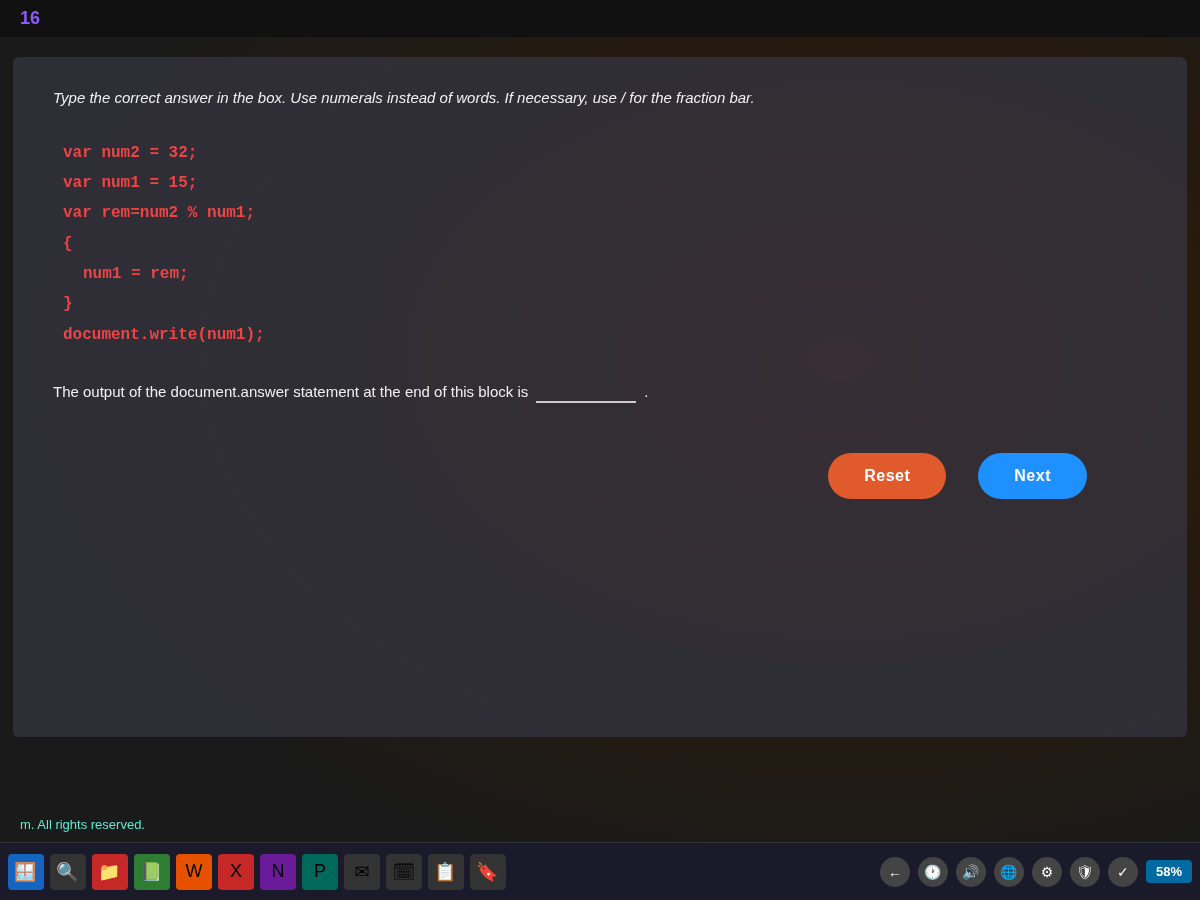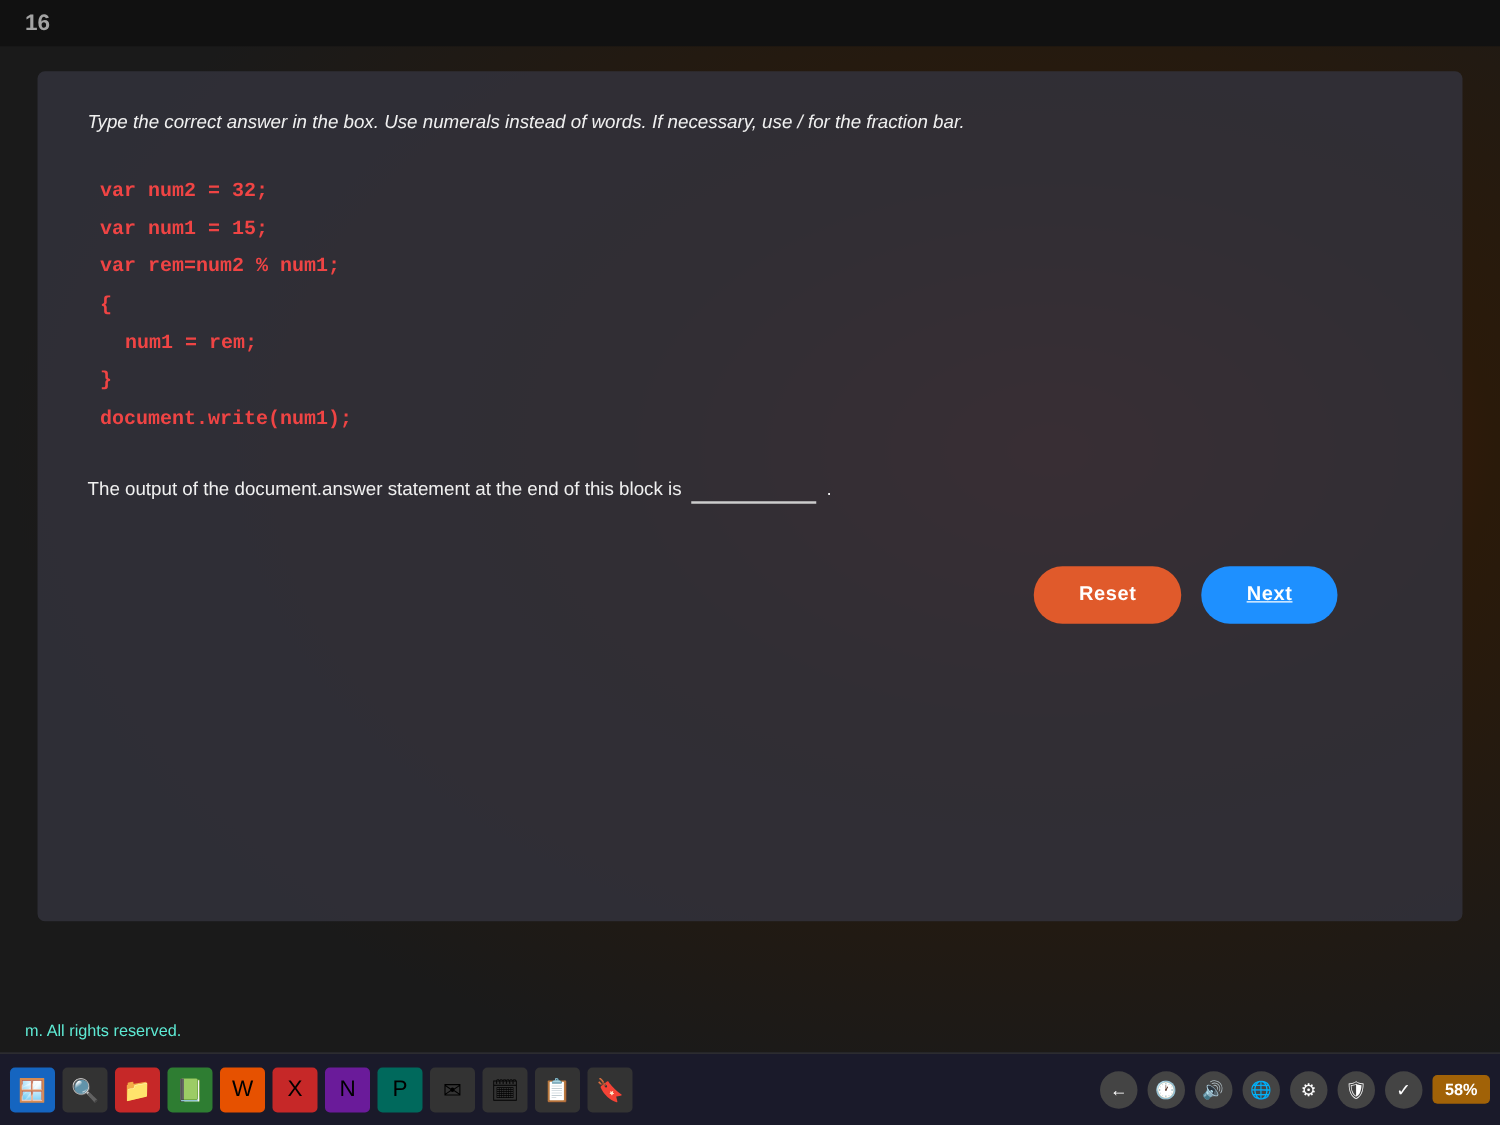--- a/index.html
+++ b/index.html
@@ -17,29 +17,29 @@
       position: absolute;
       inset: 0;
       background: radial-gradient(ellipse at 70% 40%, #5a1a0a 0%, #2a1a0a 30%, #1a1a1a 70%);
     }
 
     .top-bar {
       position: relative;
       z-index: 10;
       background: #111;
       padding: 8px 20px;
-      color: #a3a3a3;
+      color: #8b5cf6;
       font-size: 18px;
       font-weight: bold;
     }
 
     .main-card {
       position: relative;
       z-index: 10;
-      margin: 20px 30px;
+      margin: 20px 13px;
       background: rgba(50, 50, 60, 0.85);
       border-radius: 6px;
       padding: 30px 40px 40px 40px;
       min-height: 680px;
     }
 
     .question-instruction {
       color: #f0f0f0;
       font-size: 15px;
       font-style: italic;
@@ -83,21 +83,21 @@
       font-size: 15px;
       width: 100px;
       outline: none;
       padding: 2px 4px;
       text-align: center;
     }
 
     .button-row {
       display: flex;
       justify-content: flex-end;
-      gap: 16px;
+      gap: 32px;
       margin-top: 10px;
       padding-right: 60px;
     }
 
     .btn-reset {
       background: #e05a2b;
       color: #fff;
       border: none;
       border-radius: 30px;
       padding: 14px 36px;
@@ -110,21 +110,20 @@
     .btn-next {
       background: #1e90ff;
       color: #fff;
       border: none;
       border-radius: 30px;
       padding: 14px 36px;
       font-size: 16px;
       font-weight: bold;
       cursor: pointer;
       letter-spacing: 0.5px;
-      text-decoration: underline;
     }
 
     .footer {
       position: absolute;
       bottom: 62px;
       left: 0;
       right: 0;
       z-index: 10;
       color: #5eead4;
       font-size: 13px;
@@ -169,21 +168,21 @@
 
     .taskbar-right {
       display: flex;
       align-items: center;
       gap: 8px;
       color: #fff;
       font-size: 12px;
     }
 
     .battery-badge {
-      background: #a16207;
+      background: #0369a1;
       color: #fff;
       font-size: 13px;
       font-weight: bold;
       padding: 4px 10px;
       border-radius: 4px;
     }
 
     .taskbar-sys-icon {
       width: 30px;
       height: 30px;

